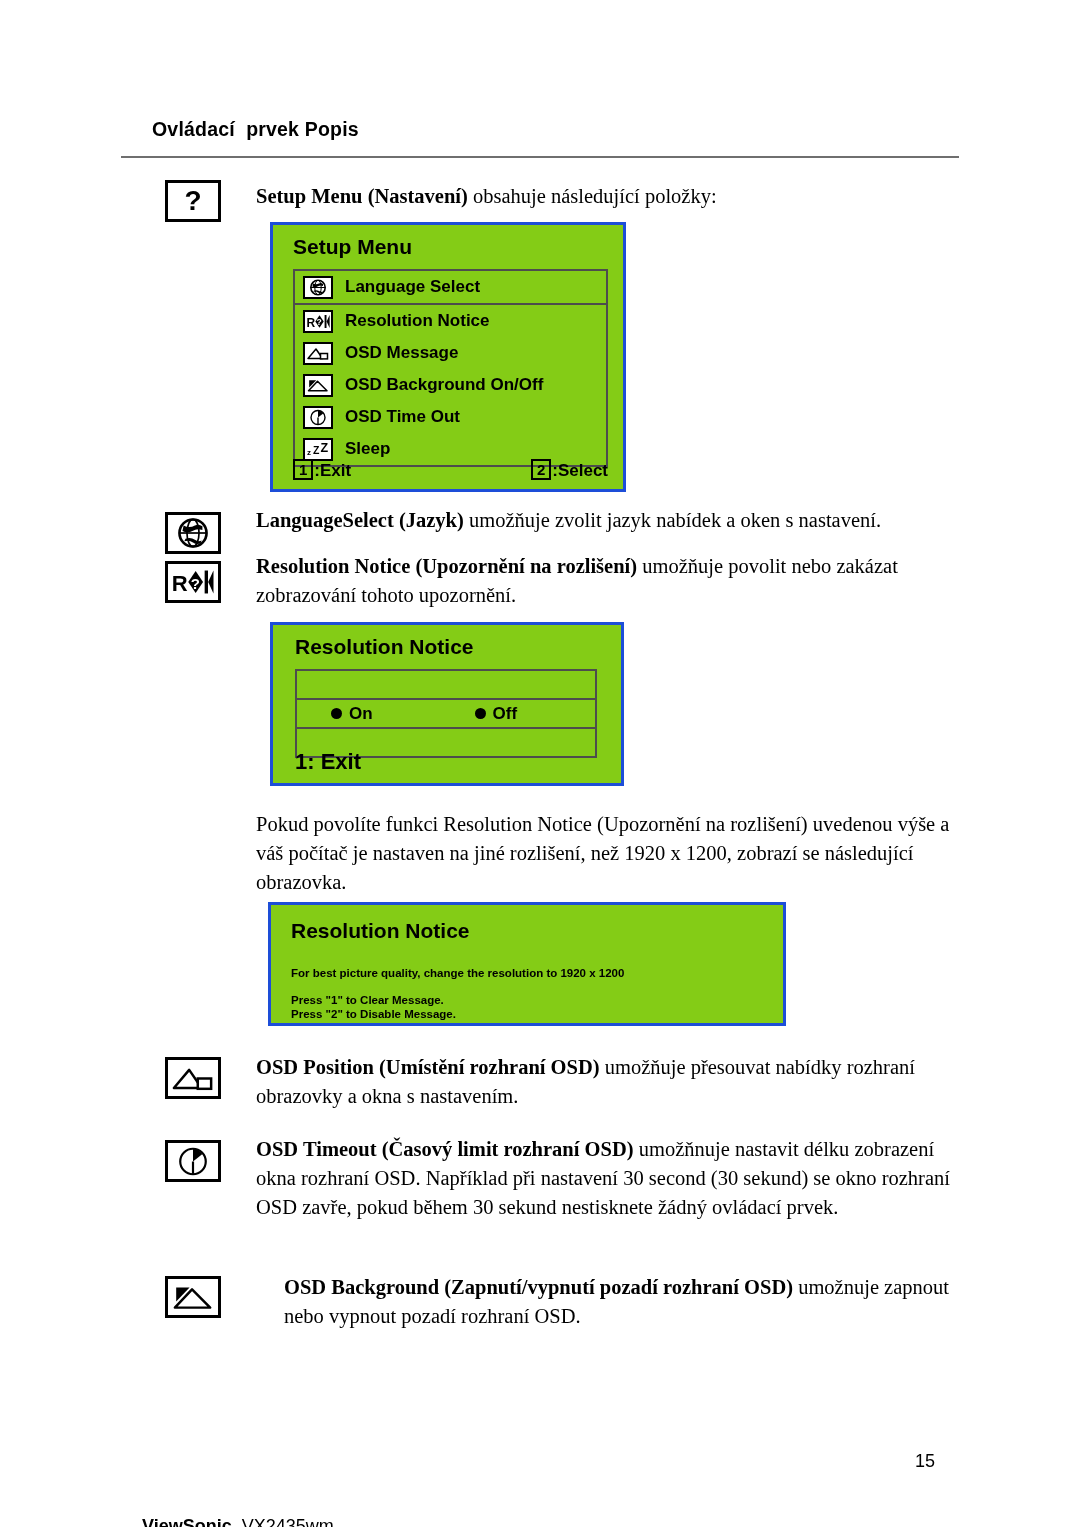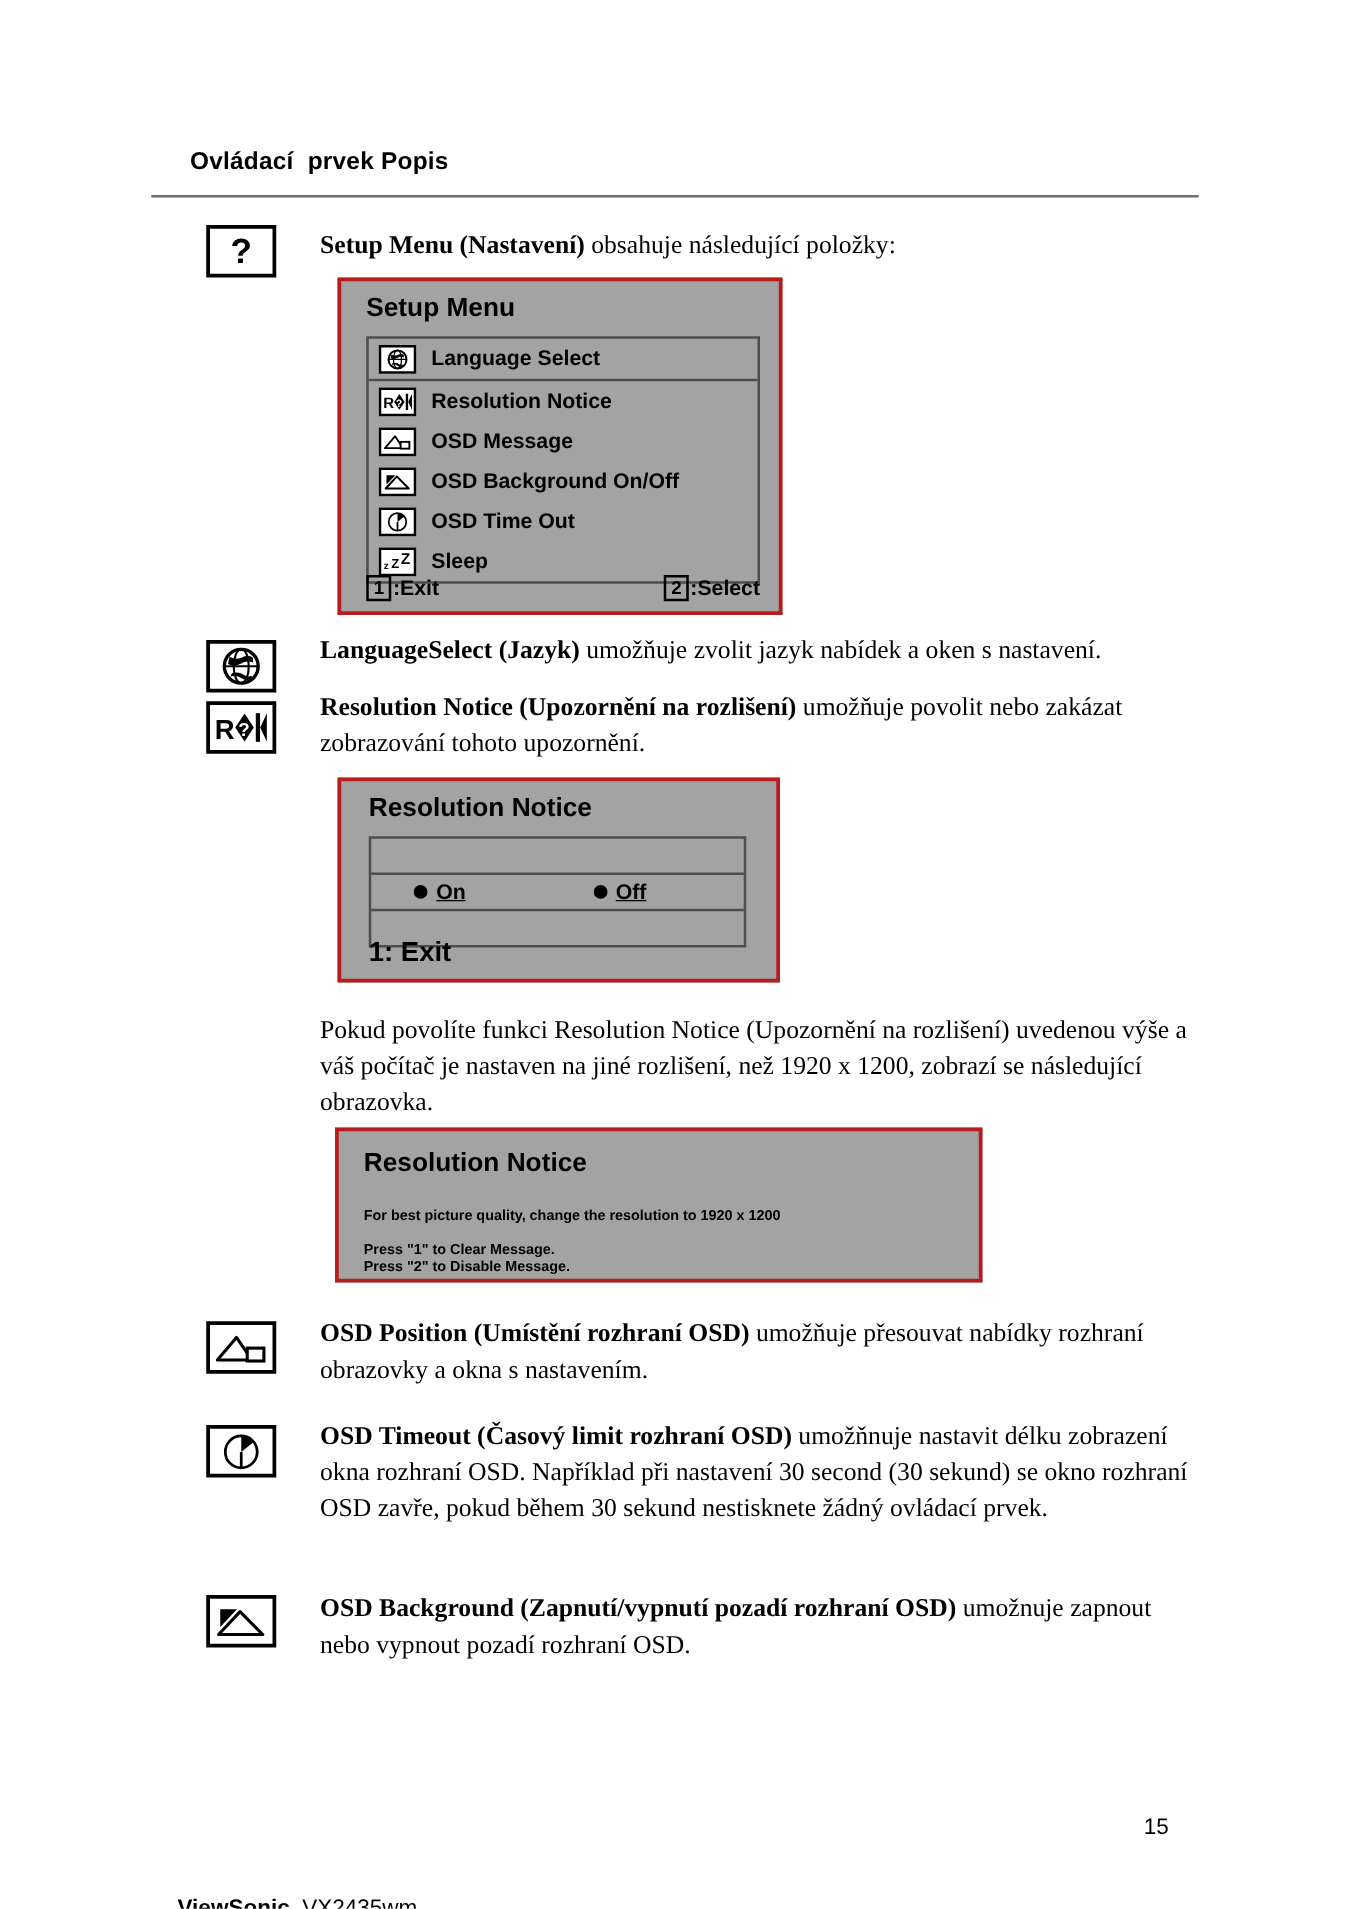--- a/index.html
+++ b/index.html
@@ -73,23 +73,23 @@
     line-height: 29px;
     text-align: left;
   }
   .para b {
     font-weight: bold;
   }
 
   
   .osd-box {
     position: absolute;
-    border: 3px solid #b91c1c;
-    box-sizing: border-box;
-    background: #a3a3a3;
+    border: 3px solid #1d4ed8;
+    box-sizing: border-box;
+    background: #84cc16;
     font-family: "Liberation Sans", sans-serif;
   }
 
   #setup-menu-box {
     left: 270px;
     top: 222px;
     width: 356px;
     height: 270px;
   }
   .osd-heading {
@@ -182,21 +182,20 @@
     left: 22px;
     top: 44px;
     width: 302px;
     border: 2px solid #4d4d4d;
     box-sizing: border-box;
   }
   .rn-row {
     height: 27px;
     display: flex;
     align-items: center;
-    text-decoration: underline;
   }
   .rn-row.mid {
     border-top: 2px solid #4d4d4d;
     border-bottom: 2px solid #4d4d4d;
   }
   .rn-opt {
     font-family: "Liberation Sans", sans-serif;
     font-weight: bold;
     font-size: 17px;
     display: flex;
@@ -445,21 +444,21 @@
     <b>OSD Timeout (Časový limit rozhraní OSD)</b><span> umožňnuje nastavit délku zobrazení okna rozhraní OSD. Například při nastavení 30 second (30 sekund) se okno rozhraní OSD zavře, pokud během 30 sekund nestisknete žádný ovládací prvek.</span>
   </div>
 
   <div class="margin-icon" style="left:165px; top:1276px;">
     <svg width="42" height="29" viewBox="0 0 22 15">
       <path d="M1.5 12.8 L10.5 3.2 L20 12.8 Z" fill="none" stroke="#000" stroke-width="1.3" stroke-linejoin="round"></path>
       <path d="M2.2 2.2 L9.2 2.2 L2.2 9.6 Z" fill="#000"></path>
     </svg>
   </div>
 
-  <div class="para" style="top:1273px;">
+  <div class="para" style="top:1273px;margin-left:28px;">
     <b>OSD Background (Zapnutí/vypnutí pozadí rozhraní OSD)</b><span> umožnuje zapnout nebo vypnout pozadí rozhraní OSD.</span>
   </div>
 
   <div class="footer-left">
     <b>ViewSonic</b><span>  VX2435wm</span>
   </div>
   <div class="footer-page">15</div>
 
 </div>
 

